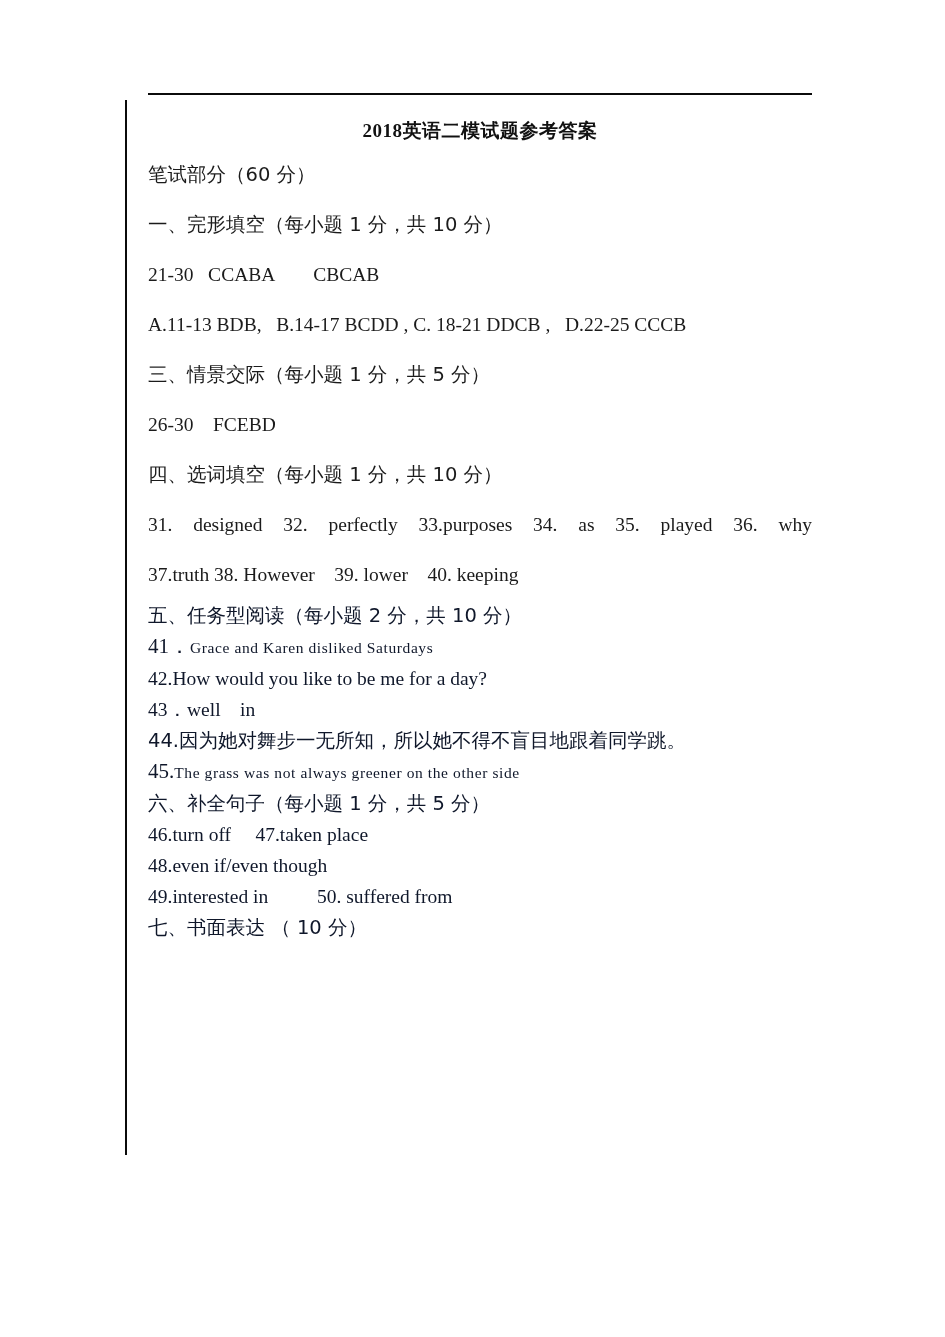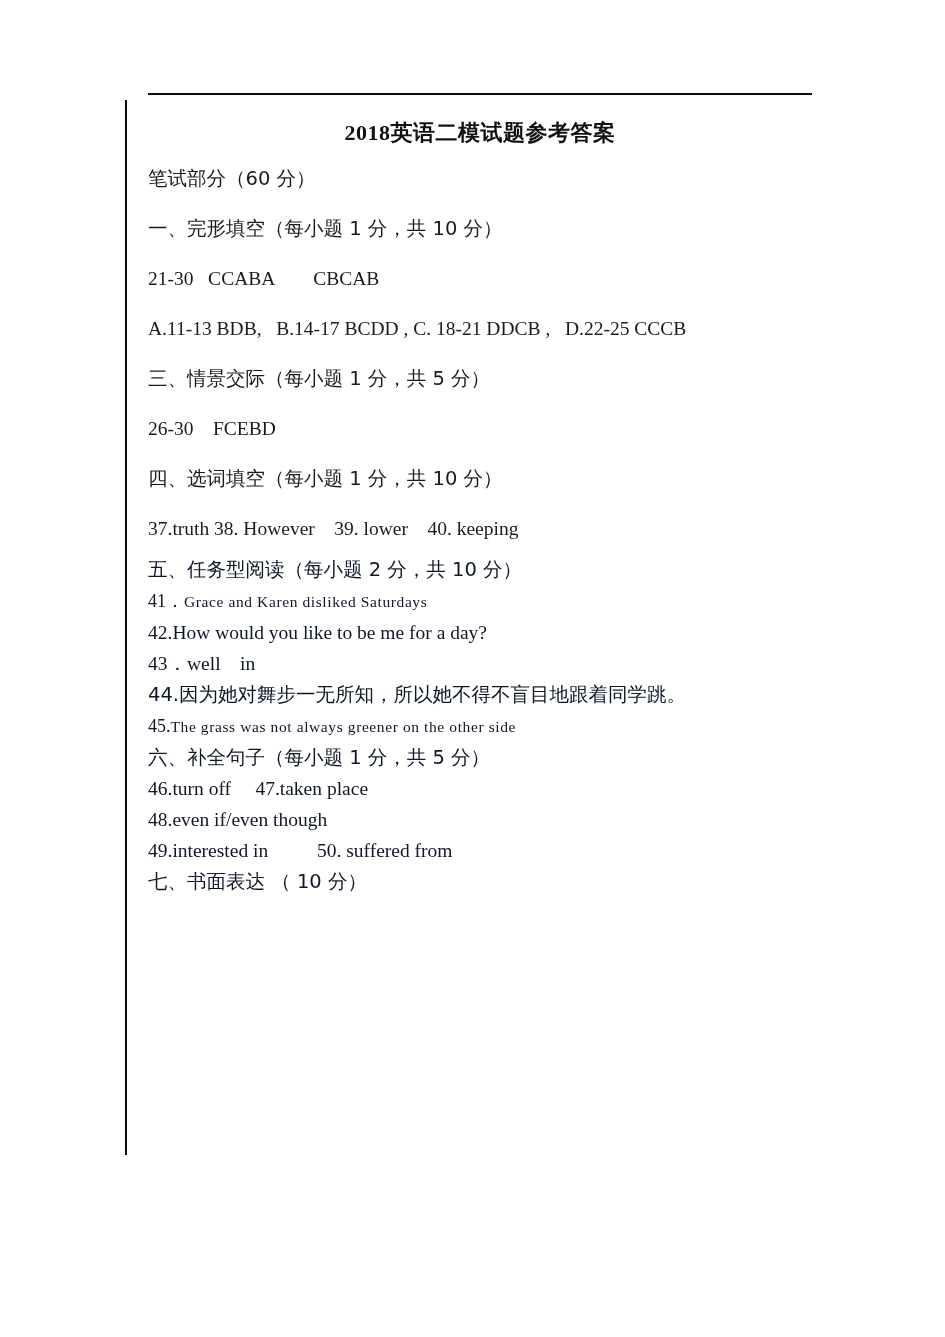--- a/index.html
+++ b/index.html
@@ -43,21 +43,21 @@
 
   .content {
     position: absolute;
     left: 148px;
     top: 118px;
     width: 664px;
   }
 
   .title {
     font-weight: bold;
-    font-size: 22px;
+    font-size: 19px;
     text-align: center;
     letter-spacing: 0.5px;
     margin: 0 0 6px 0;
     color: #111;
   }
   .title .num { font-family: "Liberation Serif", serif; }
 
   
   .wide-line {
     font-size: 19.5px;
@@ -76,21 +76,21 @@
   
   .tight-line {
     font-size: 19.5px;
     line-height: 31px;
     white-space: pre;
     color: #0f172a;
   }
 
   
   .tight-line .bignum {
-    font-size: 18px;
+    font-size: 21px;
   }
   .tight-line .small-en {
     font-size: 15.5px;
     letter-spacing: 0.6px;
   }
 
   .cjk {
     font-family: "DejaVu Sans", "Liberation Sans", sans-serif;
   }
 </style>
@@ -116,20 +116,21 @@
 
 
     <div class="wide-line">A.11-13 BDB,   B.14-17 BCDD , C. 18-21 DDCB ,   D.22-25 CCCB</div>
 
     <div class="wide-line cjk">三、情景交际（每小题 1 分，共 5 分）</div>
 
     <div class="wide-line">26-30    FCEBD</div>
 
     <div class="wide-line cjk">四、选词填空（每小题 1 分，共 10 分）</div>
 
+    <div class="wide-line justify">31. designed   32. perfectly   33.purposes 34. as 35. played 36. why</div>
 
     <div class="wide-line">37.truth 38. However    39. lower    40. keeping</div>
 
     <div class="tight-line cjk">五、任务型阅读（每小题 2 分，共 10 分）</div>
 
     <div class="tight-line"><span class="bignum">41．</span><span class="small-en">Grace and Karen disliked Saturdays</span></div>
 
     <div class="tight-line">42.How would you like to be me for a day?</div>
 
     <div class="tight-line">43．well    in</div>

